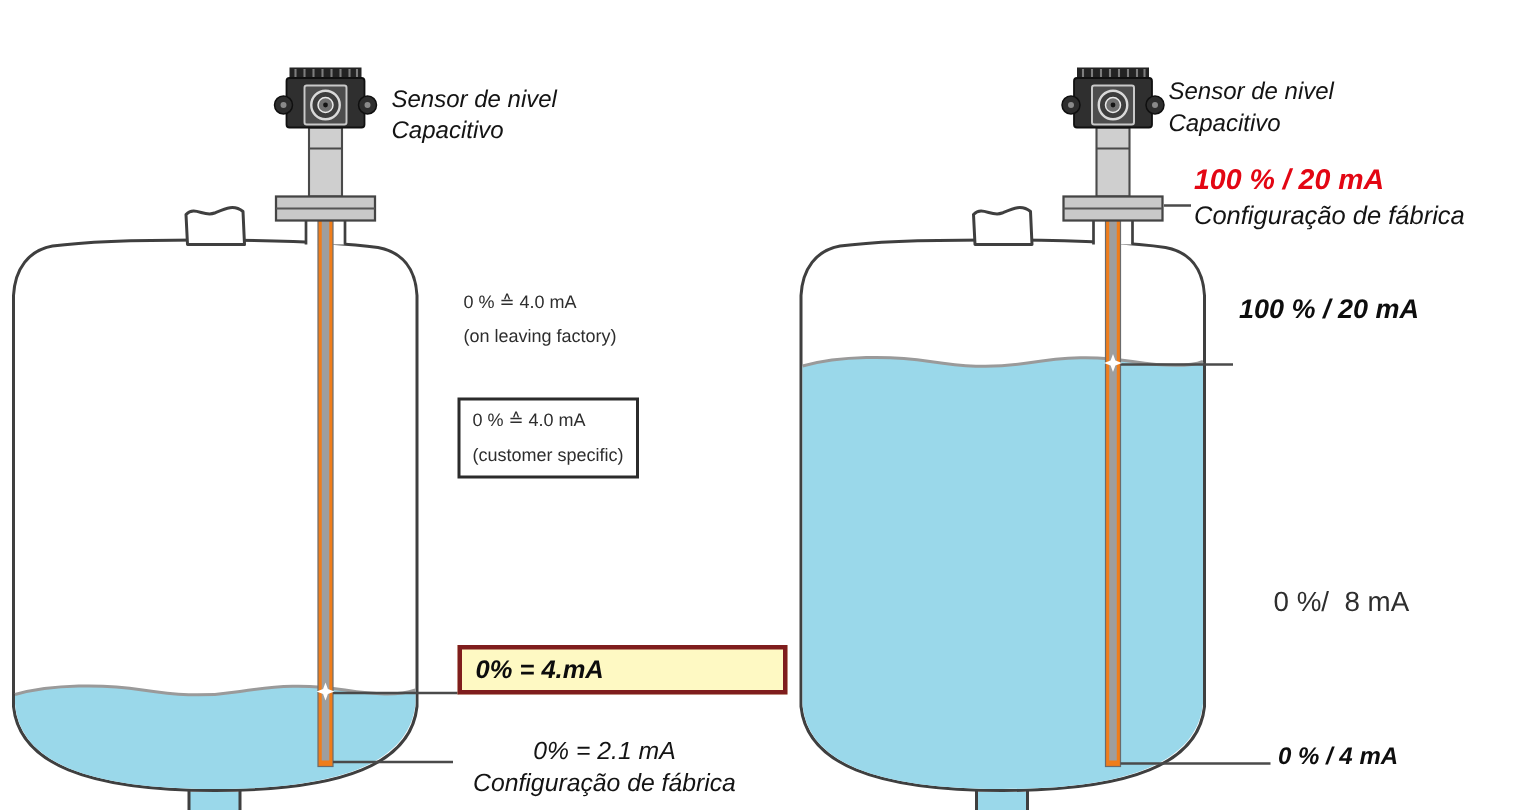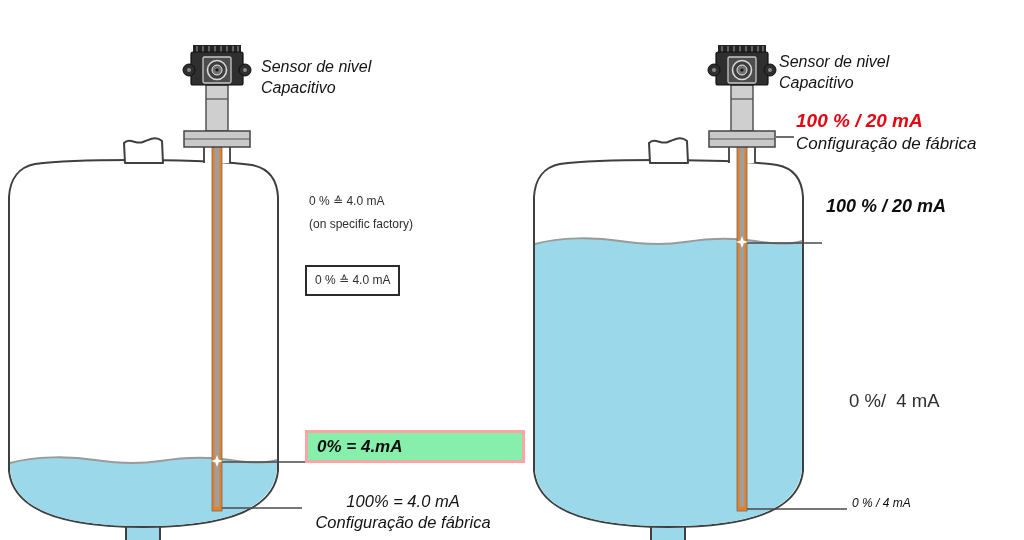--- a/index.html
+++ b/index.html
@@ -5,29 +5,29 @@
   html,body{margin:0;padding:0;background:#fff;}
   .stage{
     position:relative;width:1024px;height:540px;background:#ffffff;
     font-family:"Liberation Sans","DejaVu Sans",sans-serif;overflow:hidden;margin-top:39px;
   }
   .stage svg{position:absolute;left:0;top:0;}
   .label{position:absolute;color:#111;}
   .sensor-label{font-size:16px;line-height:21px;font-style:italic;color:#141414;}
   .en-label{font-size:12px;line-height:23px;color:#2e2e2e;}
   .boxed{border:2px solid #2b2b2b;padding:2px 8px;background:#fff;}
-  .redbox{border:3px solid #fca5a5;padding:2px 9px;width:196px;background:#86efac;}
+  .redbox{border:3px solid #7f1d1d;padding:2px 9px;width:196px;background:#fef9c3;}
   .redbox .l1{font-size:17px;font-weight:bold;font-style:italic;color:#0d0d0d;line-height:23px;}
   .redbox .l2{font-size:16.5px;font-style:italic;color:#e30613;line-height:22px;}
   .factory-pt{width:200px;text-align:center;font-style:italic;font-size:16.5px;line-height:21px;color:#141414;}
   .r-factory .l1{font-size:19px;font-weight:bold;font-style:italic;color:#e30613;line-height:25px;}
   .r-factory .l2,.r-customer .l2{font-size:17px;font-style:italic;color:#141414;line-height:22px;}
   .r-customer .l1{font-size:18px;font-weight:bold;font-style:italic;color:#0d0d0d;line-height:24px;}
   .r-mid{font-size:18.5px;color:#2e2e2e;white-space:pre;}
-  .r-bottom{font-size:12px;font-weight:normal;font-style:italic;color:#0d0d0d;}
+  .r-bottom{font-size:16px;font-weight:bold;font-style:italic;color:#0d0d0d;}
 </style>
 </head>
 <body>
 
 <div class="stage">
 
   <svg width="1024" height="540" viewBox="0 0 1024 540">
     <defs>
 
       <g id="tank-shell">
@@ -85,47 +85,48 @@
     </g>
   </svg>
 
   <div class="label sensor-label" style="left:261px;top:17px;">
     <div>Sensor de nivel</div>
     <div>Capacitivo</div>
   </div>
 
   <div class="label en-label" style="left:309px;top:151px;">
     <div>0 % ≙ 4.0 mA</div>
-    <div>(on specific factory)</div>
+    <div>(on leaving factory)</div>
   </div>
 
   <div class="label en-label boxed" style="left:305px;top:226px;">
     <div>0 % ≙ 4.0 mA</div>
+    <div>(customer specific)</div>
   </div>
 
   <div class="label redbox" style="left:305px;top:391px;">
     <div class="l1">0% = 4.mA</div>
   </div>
 
   <div class="label factory-pt" style="left:303px;top:452px;">
-    <div>100% = 4.0 mA</div>
+    <div>0% = 2.1 mA</div>
     <div>Configuração de fábrica</div>
   </div>
 
   <div class="label sensor-label" style="left:779px;top:12px;">
     <div>Sensor de nivel</div>
     <div>Capacitivo</div>
   </div>
 
   <div class="label r-factory" style="left:796px;top:69px;">
     <div class="l1">100 % / 20 mA</div>
     <div class="l2">Configuração de fábrica</div>
   </div>
 
   <div class="label r-customer" style="left:826px;top:155px;">
     <div class="l1">100 % / 20 mA</div>
   </div>
 
-  <div class="label r-mid" style="left:849px;top:351px;">0 %/  4 mA</div>
+  <div class="label r-mid" style="left:849px;top:351px;">0 %/  8 mA</div>
 
   <div class="label r-bottom" style="left:852px;top:457px;">0 % / 4 mA</div>
 
 </div>
 
 </body></html>

